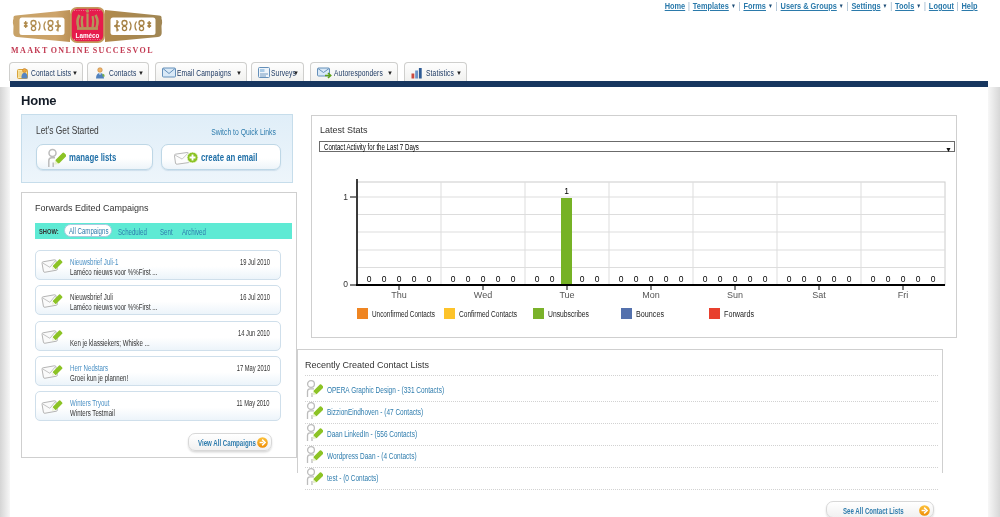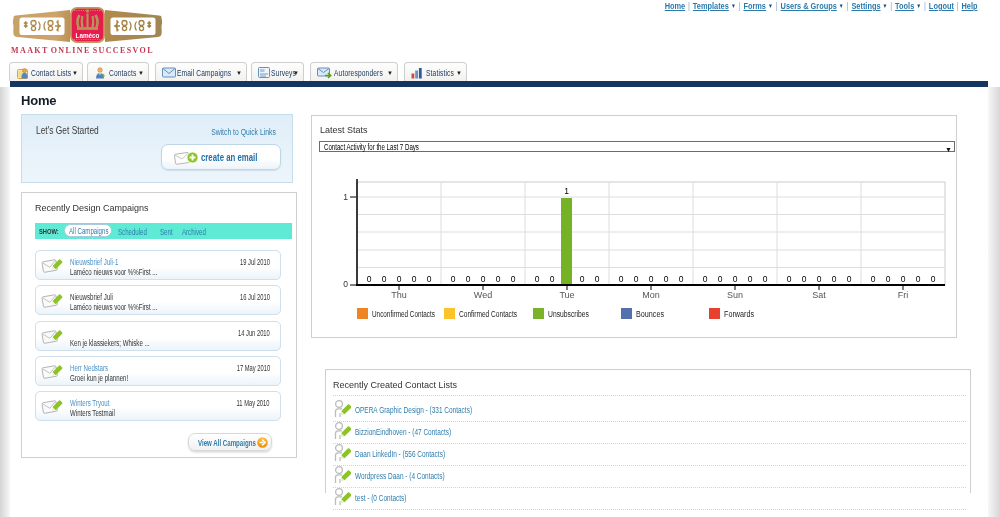--- a/index.html
+++ b/index.html
@@ -176,35 +176,48 @@
 </div>
 
 <div class="abs navybar"></div>
 <div class="abs graystrip-l"></div>
 <div class="abs graystrip-r"></div>
 <h1 class="home">Home</h1>
 
 <div class="abs lgs">
   <div class="ttl"><span class="cx" style="transform:scaleX(0.8);">Let's Get Started</span></div>
   <a class="sw" href="#"><span class="cxr" style="color:#2e7cad;">Switch to Quick Links</span></a>
+  <div class="wbtn" style="left:14px; top:29px; width:117px;">
+    <svg width="20" height="20" viewBox="0 0 20 20" style="left:9px; top:3px;">
+      <g fill="none" stroke="#bcbcbc" stroke-width="1.5">
+            <circle cx="6.5" cy="5" r="3.5"></circle>
+            <path d="M2.8,19 L2.8,12.8 Q2.8,9.8 5.8,9.8 L9,9.8 M7.2,19 L7.2,14.5"></path>
+          </g>
+      <g transform="rotate(45 14 11)">
+            <rect x="11.5" y="3.8" width="5" height="11.7" rx="1.3" fill="#8cc325"></rect>
+            <path d="M11.5,15.5 L16.5,15.5 L14,19.2 Z" fill="#e9efcf"></path>
+          </g>
+    </svg>
+    <span class="txt" style="left:32px;">manage lists</span>
+  </div>
   <div class="wbtn" style="left:139px; top:29px; width:120px;">
     <svg width="25" height="18" viewBox="0 0 27 19" style="left:12px; top:4px;">
       <g transform="rotate(-8 8 10)">
             <rect x="1" y="4.5" width="15.5" height="11" rx="1.5" fill="#fdfdfd" stroke="#b5b5b5"></rect>
             <path d="M1.5,5.3 L8.7,10.8 L16,5.3" fill="none" stroke="#c5c5c5"></path>
           </g>
       <circle cx="20" cy="9" r="6" fill="#8cc325" stroke="#fff" stroke-width="1"></circle>
           <path d="M20,5.8 L20,12.2 M16.8,9 L23.2,9" stroke="#fff" stroke-width="2"></path>
     </svg>
     <span class="txt" style="left:39px;">create an email</span>
   </div>
 </div>
 
 <div class="panel" style="left:21px; top:192px; width:276px; height:266px;">
-  <div class="ptitle" style="left:13px; top:10px;"><span class="cx">Recently Design Campaigns</span></div>
+  <div class="ptitle" style="left:13px; top:10px;"><span class="cx">Forwards Edited Campaigns</span></div>
   <div class="showbar">
     <span class="lbl"><span class="cx">SHOW:</span></span>
     <a class="pill" href="#"><span class="cx">All Campaigns</span></a>
     <a class="sbl" style="left:83px;" href="#"><span class="cx">Scheduled</span></a>
     <a class="sbl" style="left:125px;" href="#"><span class="cx">Sent</span></a>
     <a class="sbl" style="left:147px;" href="#"><span class="cx">Archived</span></a>
   </div>
   <div class="crow" style="top:57px;">
     <svg width="23" height="20" viewBox="0 0 26 22" style="position:absolute;left:5px;top:5px;">
       <g transform="rotate(-10 10 12)">
@@ -388,21 +401,21 @@
       <rect x="221" y="147" width="11" height="11" fill="#7ab22a"></rect>
           <text x="236" y="156" textLength="41" lengthAdjust="spacingAndGlyphs">Unsubscribes</text>
       <rect x="309" y="147" width="11" height="11" fill="#5471ad"></rect>
           <text x="324" y="156" textLength="28" lengthAdjust="spacingAndGlyphs">Bounces</text>
       <rect x="397" y="147" width="11" height="11" fill="#e8402e"></rect>
           <text x="412" y="156" textLength="30" lengthAdjust="spacingAndGlyphs">Forwards</text>
     </g>
   </svg>
 </div>
 
-<div class="panel" style="left:325px; top:349px; width:646px; height:124px; border-bottom:none;margin-top:20px;">
+<div class="panel" style="left:297px; top:349px; width:646px; height:124px; border-bottom:none;">
   <div class="ptitle" style="left:7px; top:10px;"><span class="cx">Recently Created Contact Lists</span></div>
   <div class="dashsep" style="left:7px; top:25px; width:633px;"></div>
   <div class="clrow abs" style="left:7px; top:29px;">
     <svg width="18" height="19" viewBox="0 0 18 19">
       <g fill="none" stroke="#bcbcbc" stroke-width="1.3">
             <circle cx="6" cy="5" r="3.4"></circle>
             <path d="M2.5,18 L2.5,12.5 Q2.5,9.8 5.2,9.8 L9,9.8 M7,18 L7,14"></path>
           </g>
       <g transform="rotate(45 12.5 11)">
             <rect x="10.3" y="4.5" width="4.6" height="10.5" rx="1" fill="#8cc325"></rect>

